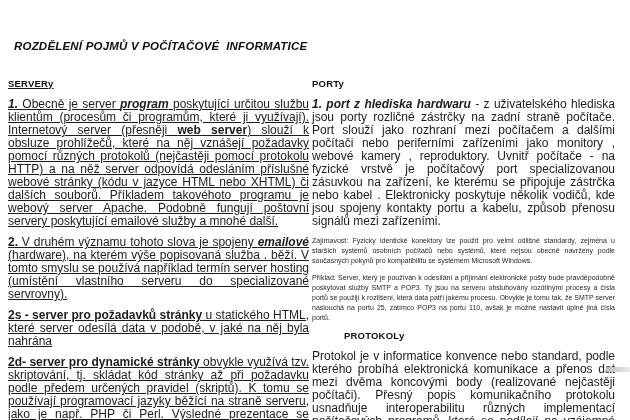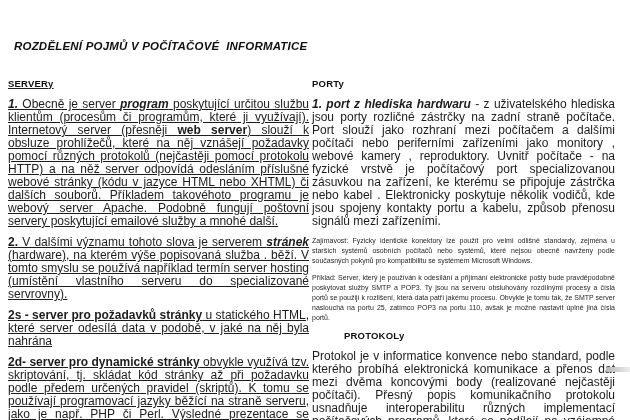--- a/index.html
+++ b/index.html
@@ -42,21 +42,21 @@
 
 <div id="canvas">
 
   <div class="doc-title">ROZDĚLENÍ POJMŮ V POČÍTAČOVÉ  INFORMATICE</div>
 
   <div class="col col-left">
     <h2 class="section-heading">SERVERy</h2>
 
     <p class="para"><span class="b i">1.</span><span> Obecně je server </span><span class="b i">program</span><span> poskytující určitou službu klientům (procesům či programům, které ji využívají). Internetový server (přesněji </span><span class="b">web server</span><span>) slouží k obsluze prohlížečů, které na něj vznášejí požadavky pomocí různých protokolů (nejčastěji pomocí protokolu HTTP) a na něž server odpovídá odesláním příslušné webové stránky (kódu v jazyce HTML nebo XHTML) či dalších souborů. Příkladem takovéhoto programu je webový server Apache. Podobně fungují poštovní servery poskytující emailové služby a mnohé další.</span></p>
 
-    <p class="para"><span class="b">2.</span><span> V dalšími významu tohoto slova je serverem </span><span class="b i">stránek</span><span> (hardware), na kterém výše popisovaná služba . běží. V tomto smyslu se používá například termín server hosting (umístění vlastního serveru do specializované servrovny).</span></p>
+    <p class="para"><span class="b">2.</span><span> V druhém významu tohoto slova je spojeny </span><span class="b i">emailové</span><span> (hardware), na kterém výše popisovaná služba . běží. V tomto smyslu se používá například termín server hosting (umístění vlastního serveru do specializované servrovny).</span></p>
 
     <p class="para"><span class="b">2s - server pro požadavků stránky</span><span> u statického HTML, které server odesílá data v podobě, v jaké na něj byla nahrána</span></p>
 
     <p class="para"><span class="b">2d- server pro dynamické stránky</span><span> obvykle využívá tzv. skriptování, tj. skládat kód stránky až při požadavku podle předem určených pravidel (skriptů). K tomu se používají programovací jazyky běžící na straně serveru, jako je např. PHP či Perl. Výsledné prezentace se označují jako dynamické. ( Výhodou dynamických webových stránek je velká možnost jejich přizpůsobení, mohou se měnit podle požadavků klienta, data, umožňují návštěvníkům měnit části stránek (např. přidávat komentáře) atd.</span></p>
   </div>
 
   <div class="col col-right">
     <h2 class="section-heading">PORTy</h2>
 
     <p class="para"><span class="b i">1. port z hlediska hardwaru</span><span> - z uživatelského hlediska jsou porty rozličné zástrčky na zadní straně počítače. Port slouží  jako rozhraní mezi počítačem a dalšími počítači nebo periferními zařízeními jako monitory , webové kamery , reproduktory. Uvnitř počítače - na fyzické vrstvě je počítačový port specializovanou zásuvkou na zařízení, ke kterému se připojuje zástrčka nebo kabel . Elektronicky poskytuje několik vodičů, kde jsou spojeny kontakty portu a kabelu, způsob přenosu signálů mezi zařízeními.</span></p>

